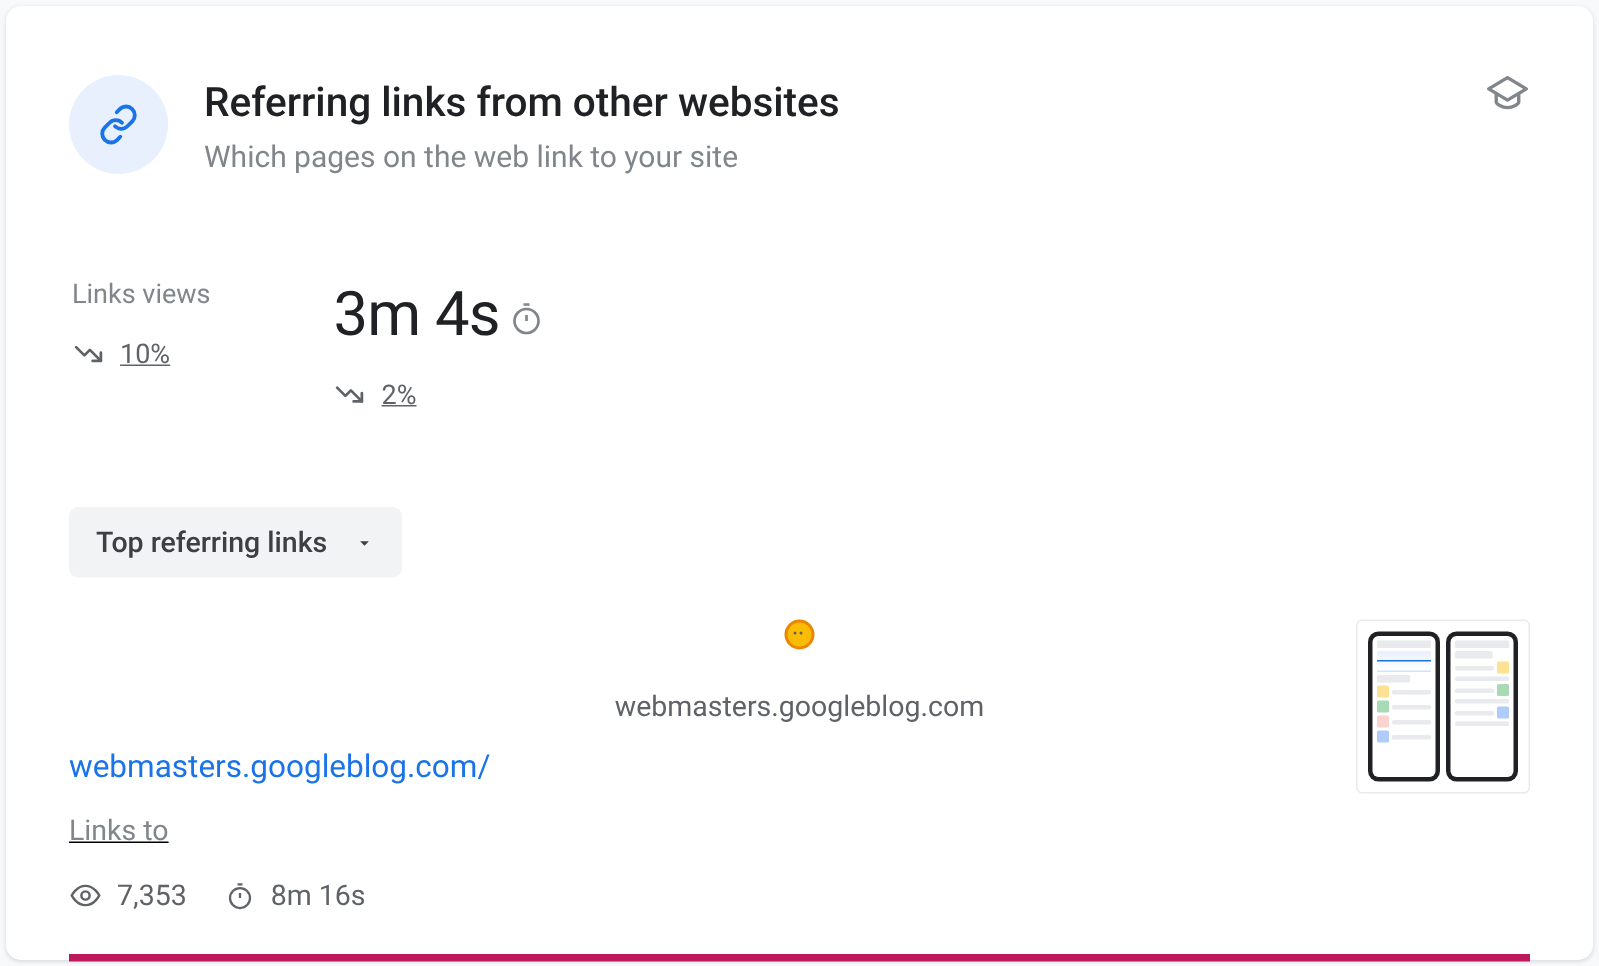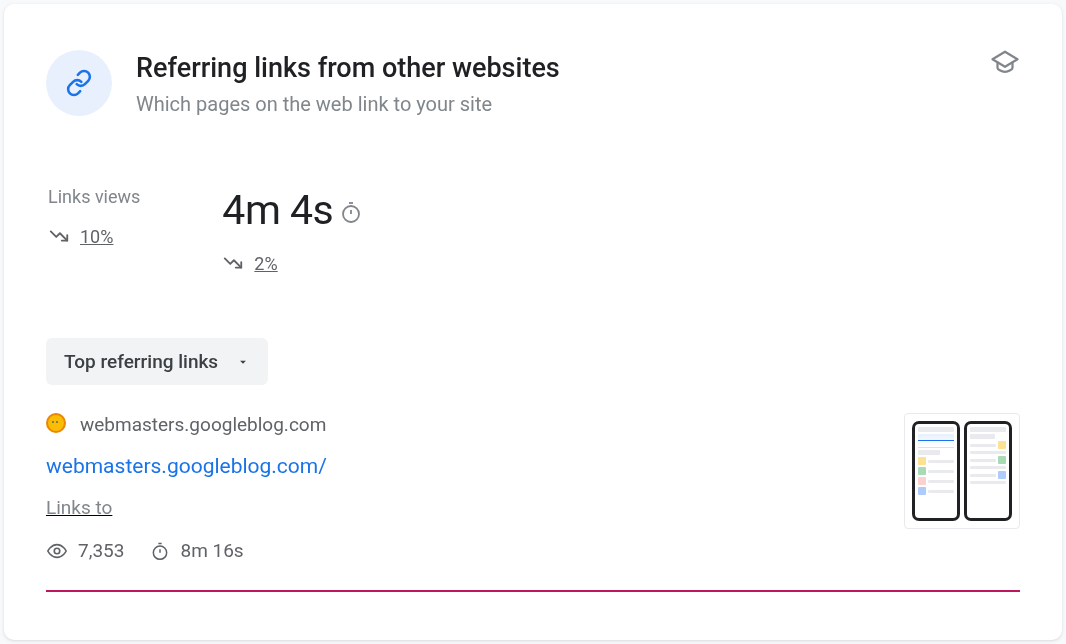--- a/index.html
+++ b/index.html
@@ -94,21 +94,23 @@
       font-weight: 500;
       color: #3c4043;
       cursor: pointer;
     }
     .referrer {
       margin-top: 28px;
       position: relative;
     }
     .favicon-row {
       display: flex;
-      gap: 14px;
+      align-items: center;
+      gap: 26px;
+      flex-direction: column;
     }
     .favicon {
       width: 20px;
       height: 20px;
       border-radius: 50%;
       background: #fbbc04;
       border: 2px solid #ea8600;
       display: flex;
       align-items: center;
       justify-content: center;
@@ -135,21 +137,21 @@
     }
     .links-to-label { color: #80868b; }
     .links-to-title { color: #3c4043; }
     .stats-row {
       display: flex;
       align-items: center;
       gap: 26px;
       margin-top: 20px;
       font-size: 19px;
       color: #5f6368;
-      border-bottom: 2px solid #be185d;
+      border-bottom: 5px solid #be185d;
       padding-bottom: 28px;
     }
     .stats-row .stat { display: flex; align-items: center; gap: 10px; }
     .thumbnail {
       position: absolute;
       right: 0;
       top: 0;
       width: 116px;
       height: 116px;
       background: #fff;
@@ -217,21 +219,21 @@
         <svg width="22" height="22" viewBox="0 0 24 24" fill="none" stroke="#5f6368" stroke-width="2" stroke-linecap="round" stroke-linejoin="round">
           <polyline points="3 7 9 13 13 9 21 17"></polyline>
           <polyline points="15 17 21 17 21 11"></polyline>
         </svg>
         <span>10%</span>
       </div>
     </div>
 
     <div>
       <div class="metric-value">
-        <span>4m 4s</span>
+        <span>3m 4s</span>
         <svg width="24" height="24" viewBox="0 0 24 24" fill="none" stroke="#80868b" stroke-width="1.8">
           <circle cx="12" cy="14" r="8"></circle>
           <path d="M12 10v4"></path>
           <path d="M10 3h4"></path>
         </svg>
       </div>
       <div class="trend">
         <svg width="22" height="22" viewBox="0 0 24 24" fill="none" stroke="#5f6368" stroke-width="2" stroke-linecap="round" stroke-linejoin="round">
           <polyline points="3 7 9 13 13 9 21 17"></polyline>
           <polyline points="15 17 21 17 21 11"></polyline>

